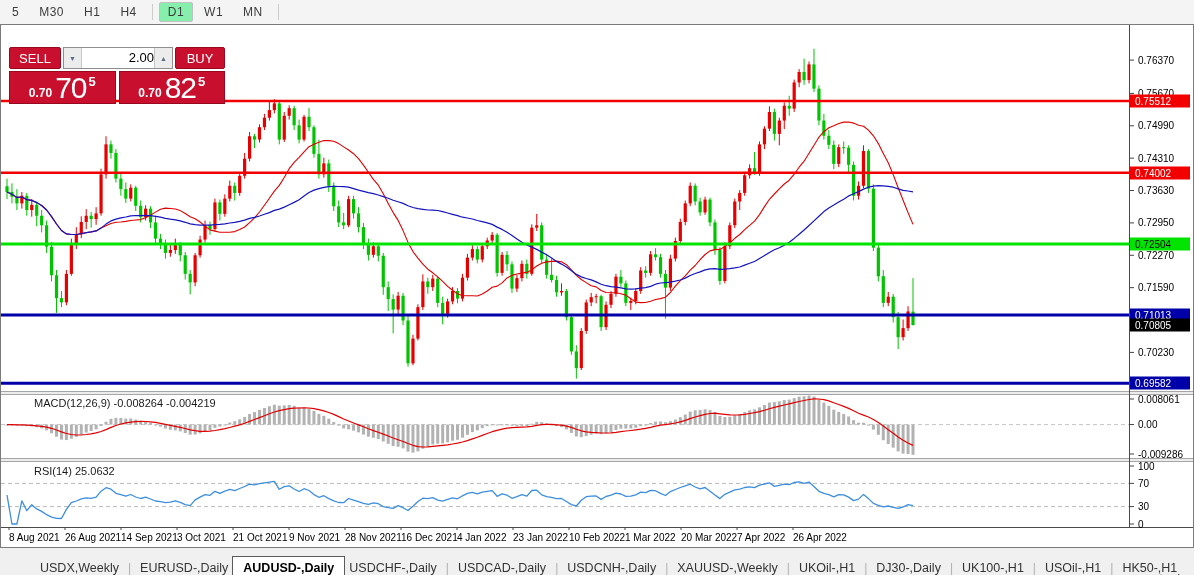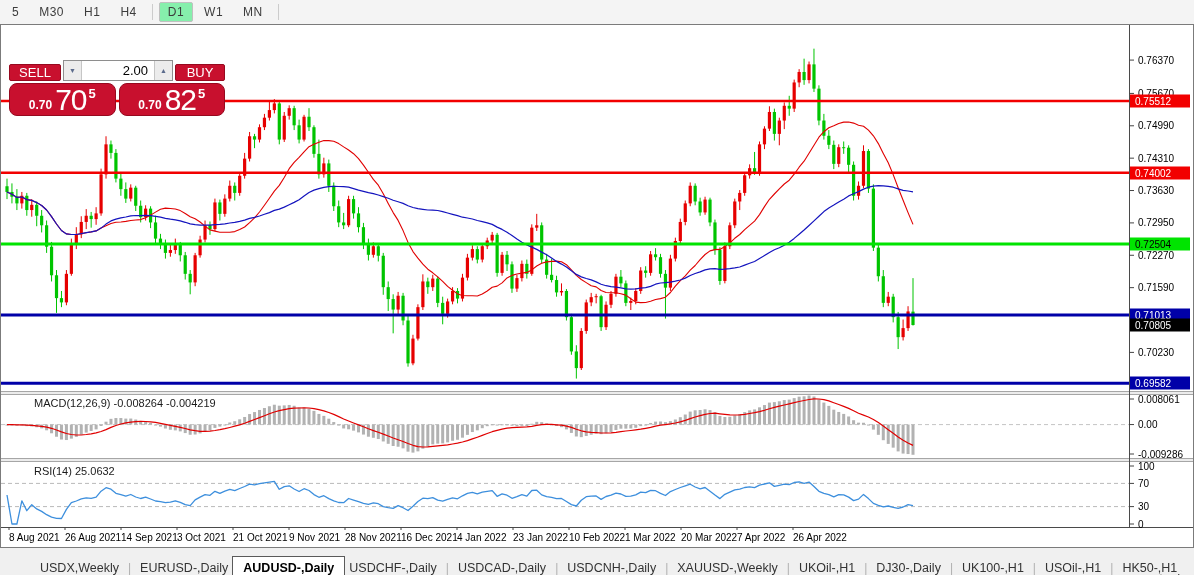--- a/index.html
+++ b/index.html
@@ -21,33 +21,33 @@
   #chart-title{position:absolute;top:5px;left:7px;font-size:12px;color:#000;white-space:nowrap;}
   #chart-title .tri{font-size:9px;margin-right:5px;position:relative;top:-1px;}
   #chart-title .sym{margin-right:8px;}
 
   .ind-label{position:absolute;left:5px;font-size:11px;color:#1a1a1a;white-space:nowrap;padding-left:28px;}
   #macd-label{top:372px;}
   #rsi-label{top:440px;}
 
   
   #trade-panel{position:absolute;top:22px;left:8px;width:216px;}
-  .tp-row1{display:flex;height:34px;gap:2px;align-items:flex-end;}
+  .tp-row1{display:flex;height:22px;gap:2px;}
   .tp-btn{background:#c8102e;border:1px solid #97091f;border-radius:2px;color:#fff;
           font-size:13px;display:flex;align-items:center;justify-content:center;cursor:default;}
   .tp-sell{width:50px;}
   .tp-buy{width:48px;}
   .tp-spin{flex:1;display:flex;background:#fff;border:1px solid #8e8e8e;box-sizing:border-box;}
   .spin-btn{width:17px;background:#ececec;color:#5b6b8c;font-size:7px;display:flex;
             align-items:center;justify-content:center;cursor:default;}
   .spin-btn.down{border-right:1px solid #c6c6c6;}
   .spin-btn.up{border-left:1px solid #c6c6c6;}
-  .spin-val{flex:1;font-size:13px;color:#000;text-align:right;padding-right:6px;line-height:19px;}
+  .spin-val{flex:1;font-size:13px;color:#000;text-align:right;line-height:19px;}
   .tp-row2{display:flex;gap:3px;height:33px;margin-top:2px;}
-  .tp-price{flex:1;background:#c8102e;border:1px solid #97091f;border-radius:8px;color:#fff;
+  .tp-price{flex:1;background:#c8102e;border:1px solid #97091f;border-radius:0;color:#fff;
             display:flex;align-items:center;justify-content:center;cursor:default;}
   .pp-prefix{font-size:12px;font-weight:700;margin:10px 3px 0 0;}
   .pp-big{font-size:30px;line-height:28px;letter-spacing:-1px;}
   .pp-sup{font-size:13px;font-weight:700;margin:-12px 0 0 2px;}
 
   
   #tabbar{position:absolute;bottom:0;left:0;right:0;height:15px;background:#f0f0f0;
           display:flex;align-items:center;padding-left:36px;box-sizing:border-box;}
   .tab{font-size:12.5px;color:#333;padding:3px 4px;white-space:nowrap;cursor:default;}
   .tab.active{background:#ffffff;border:1px solid #5a5a5a;border-bottom:none;color:#000;

